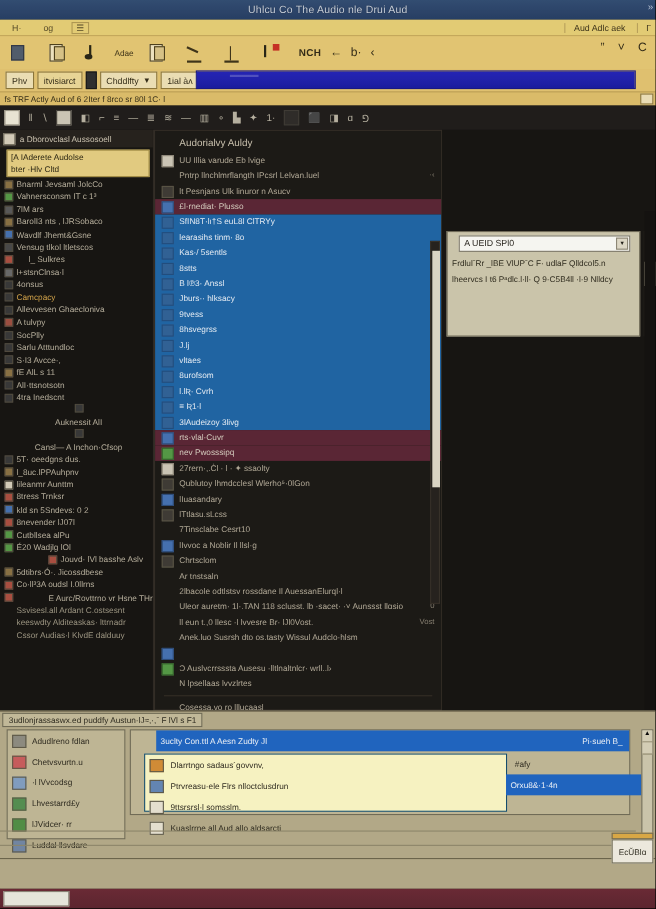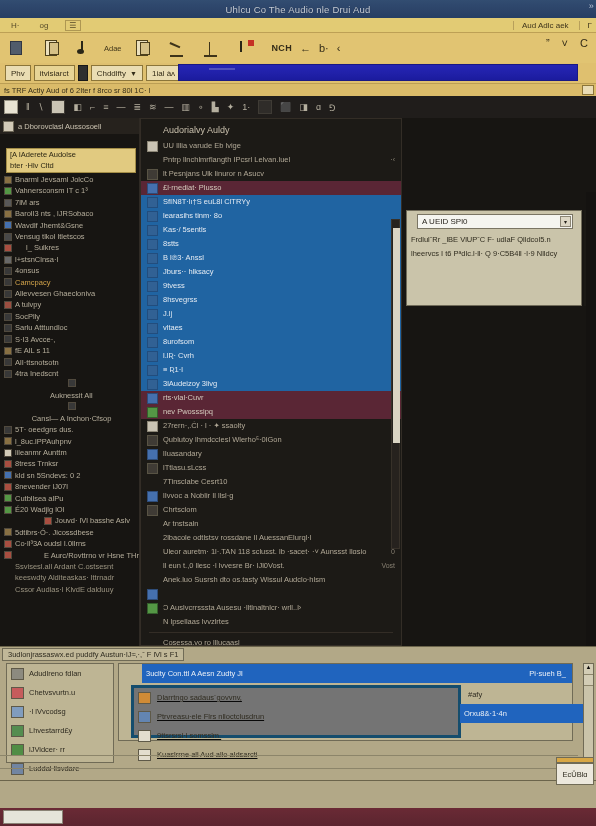--- a/index.html
+++ b/index.html
@@ -121,21 +121,21 @@
   .leftpanel {
     position:absolute; left:0; top:22px; width:140px; height:528px;
     background:#100e0b; border-right:1px solid #2a251e;
   }
   .lp-head {
     height: 16px; background:#211c16; display:flex; align-items:center;
     gap:4px; padding-left:3px; font-size:7.5px; color:#cfc6b2;
   }
   .lp-head .sq { width:11px;height:11px;background:#d8cfb9;border:1px solid #6d6655;}
   .lp-hl {
-    margin: 14px 3px 0 6px; background:#e8cf7c; color:#221c08;
+    margin: 2px 3px 0 6px; background:#e8cf7c; color:#221c08;
     font-size:7.5px; line-height:10.5px; padding:1px 3px; border:1px solid #a78e3f;
   }
   .lp-list { padding: 1px 0 0 4px; }
   .lp-item {
     display:flex; align-items:center; gap:3px;
     font-size:7.5px; line-height:11.4px; color:#b9b09b; white-space:nowrap; overflow:hidden;
   }
   .lp-item .ic { width:8px; height:8px; flex:0 0 8px; border:1px solid #4d4638; }
   .lp-item.plain .ic { visibility:hidden; }
 
@@ -227,21 +227,21 @@
     font-size:7.5px; color:#2a2619; white-space:nowrap; position:relative;
   }
   .bws-row.sel { background:#1763c8; color:#f1f6fd;margin-left:23px; }
   .bws-row .ic { width:13px; height:12px; border:1px solid #5c5743; background:#cfc8ab;}
   .bws-row .ic.org { background:#d98b2c; }
   .bws-row .ic.blu { background:#5f86b8; }
   .bws-row .ic.wht { background:#eae4d2; }
   .bws-row .rt { position:absolute; right:6px; }
   .bw-nest {
     position:absolute; left:12px; top:21px; width:330px; height:53px;
-    background:#737373; border:3px solid #0c4a6e;text-decoration:underline;
+    background:#fef9c3; border:1px solid #0c4a6e;
   }
   .bw-rows { position:absolute; left:0; top:96px; width:578px; }
   .bw-hline { height:13px; border-bottom:1px solid #8d8567; }
 
   .bw-scroll { position:absolute; right:2px; top:16px; width:11px; height:100px;
     background:#cfc8ab; border:1px solid #6f6a52; }
   .bw-scroll .b { width:9px; height:11px; background:#d9d2b7; border-bottom:1px solid #8d8567; font-size:6px; text-align:center;}
 
   
   .lowerflat {

